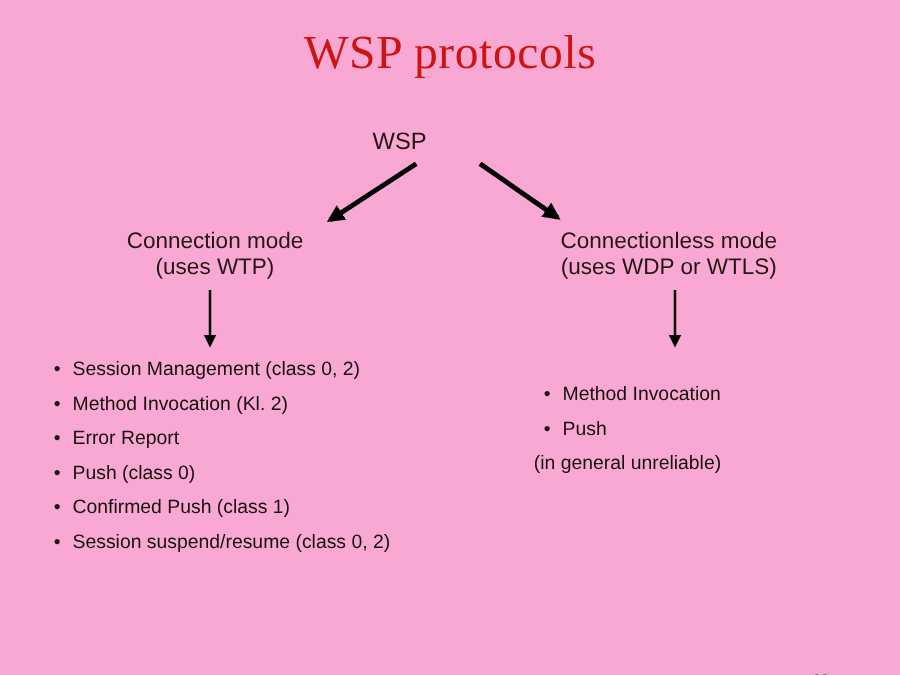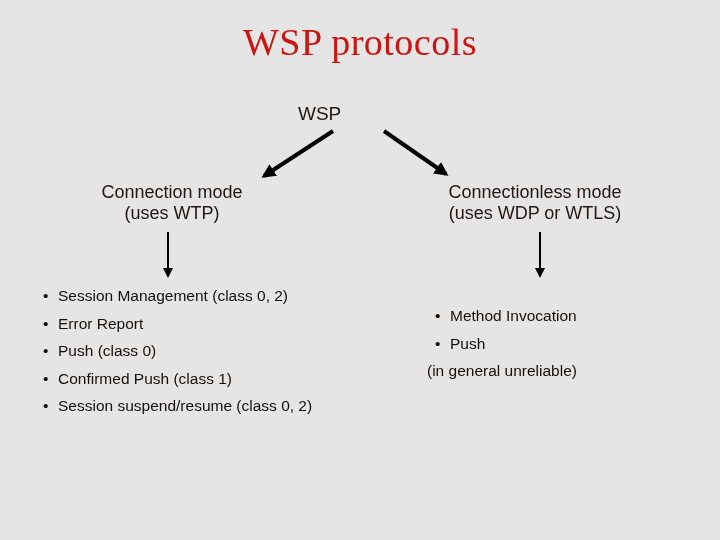--- a/index.html
+++ b/index.html
@@ -1,17 +1,17 @@
 <!DOCTYPE html>
 <html><head>
 <meta charset="utf-8">
 <style>
   html,body{margin:0;padding:0;background:#888;}
   .slide{
-    position:relative;width:720px;height:540px;background:#e5e5e5;
+    position:relative;width:720px;height:540px;background:#f9a8d4;
     overflow:hidden;font-family:"Liberation Sans",sans-serif;
   }
   .slide-title{
     position:absolute;top:20px;left:0;width:720px;text-align:center;
     font-family:"Liberation Serif",serif;font-size:38px;font-weight:400;
     color:#cd1410;letter-spacing:0.5px;
   }
   .root-label{
     position:absolute;top:103px;left:298px;width:120px;text-align:left;
     font-size:19px;color:#241611;
@@ -69,20 +69,24 @@
     <div>(uses WDP or WTLS)</div>
   </div>
 
   <div class="bullet-list left">
     <div class="bullet-item">
       <span class="bullet-dot"></span>
       <span>Session Management (class 0, 2)</span>
     </div>
     <div class="bullet-item">
       <span class="bullet-dot"></span>
+      <span>Method Invocation (Kl. 2)</span>
+    </div>
+    <div class="bullet-item">
+      <span class="bullet-dot"></span>
       <span>Error Report</span>
     </div>
     <div class="bullet-item">
       <span class="bullet-dot"></span>
       <span>Push (class 0)</span>
     </div>
     <div class="bullet-item">
       <span class="bullet-dot"></span>
       <span>Confirmed Push (class 1)</span>
     </div>

